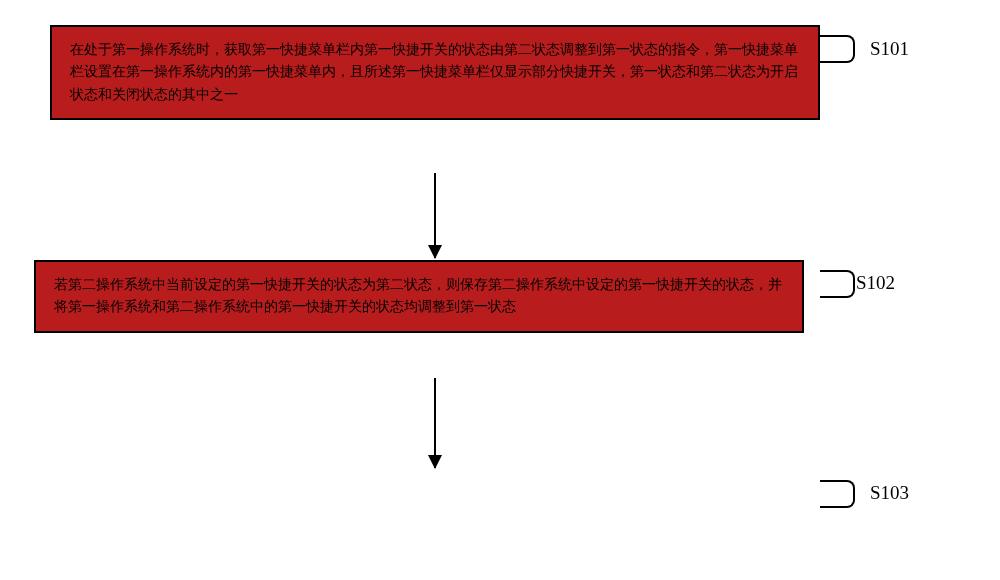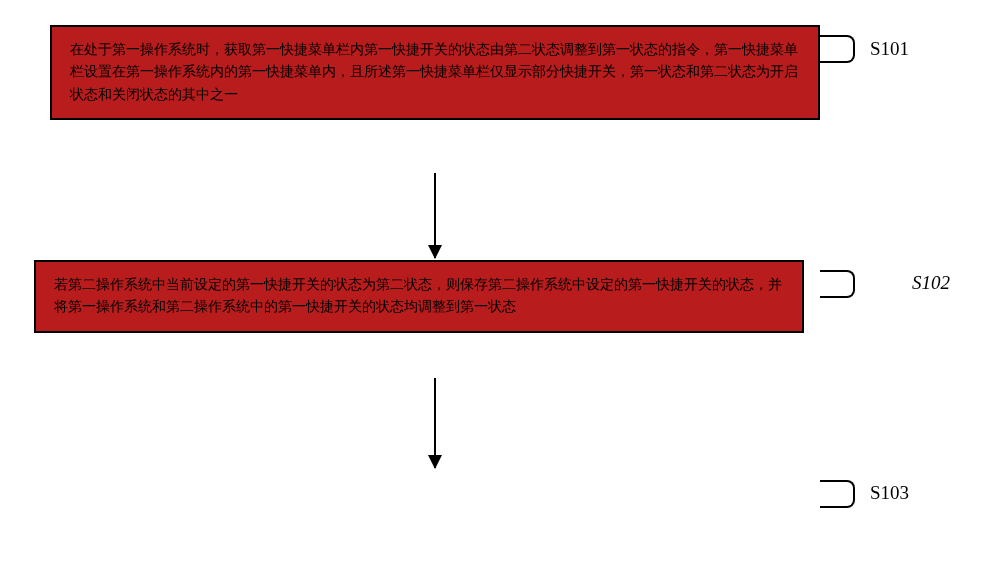--- a/index.html
+++ b/index.html
@@ -93,21 +93,21 @@
       width: 35px;
       height: 28px;
     }
     .conn3 {
       left: 820px;
       top: 480px;
       width: 35px;
       height: 28px;
     }
     .label1 { left: 870px; top: 38px; }
-    .label2 { left: 912px; top: 272px; font-style: italic; }
+    .label2 { left: 856px; top: 272px; }
     .label3 { left: 870px; top: 482px; }
     .center-text {
       text-align: center;
     }
   </style>
 </head>
 <body>
 
 <div class="flowchart">
 

